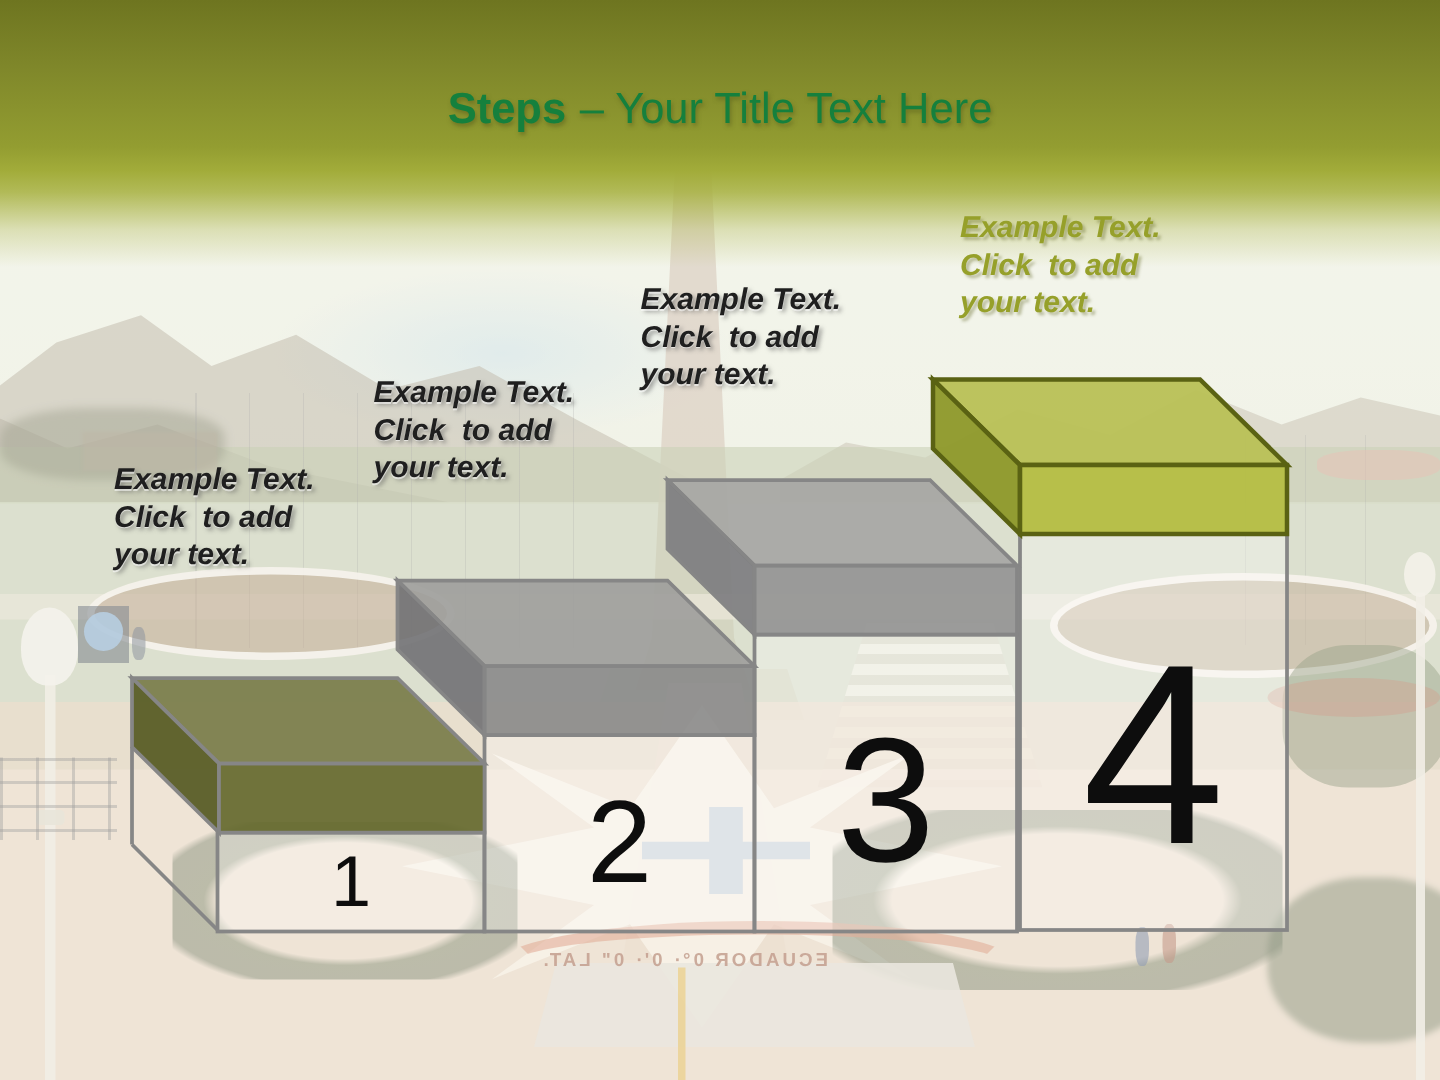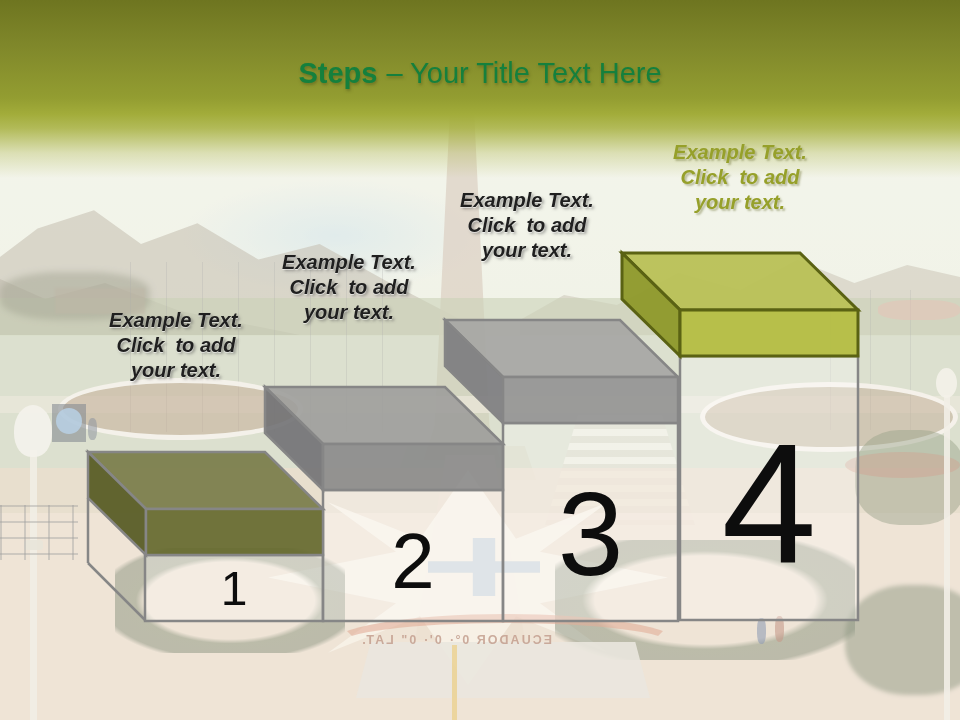--- a/index.html
+++ b/index.html
@@ -87,21 +87,21 @@
   .title .rest{margin-left:9px;font-weight:normal;}
 
   
   .diagram{left:0;top:0;width:960px;height:720px;}
   .num{position:absolute;text-align:center;color:#0d0d0d;line-height:1;}
   .num1{left:145px;width:178px;top:565px;font-size:48px;}
   .num2{left:323px;width:180px;top:522px;font-size:78px;}
   .num3{left:503px;width:175px;top:475px;font-size:118px;}
   .num4{left:680px;width:178px;top:418px;font-size:171px;}
 
-  .ph{position:absolute;width:200px;text-align:center;font-style:italic;font-weight:600;
+  .ph{position:absolute;width:200px;text-align:left;font-style:italic;font-weight:600;
     font-size:20px;line-height:25px;white-space:pre-wrap;color:#1f1f1f;
     text-shadow:0 1px 0 rgba(255,255,255,.55),2px 2px 3px rgba(90,90,90,.55);}
   .ph1{left:76px;top:308px;}
   .ph2{left:249px;top:250px;}
   .ph3{left:427px;top:188px;}
   .ph4{left:640px;top:140px;color:#96a02a;
     text-shadow:2px 2px 2px rgba(100,105,40,.4);}
 </style>
 </head>
 <body>

